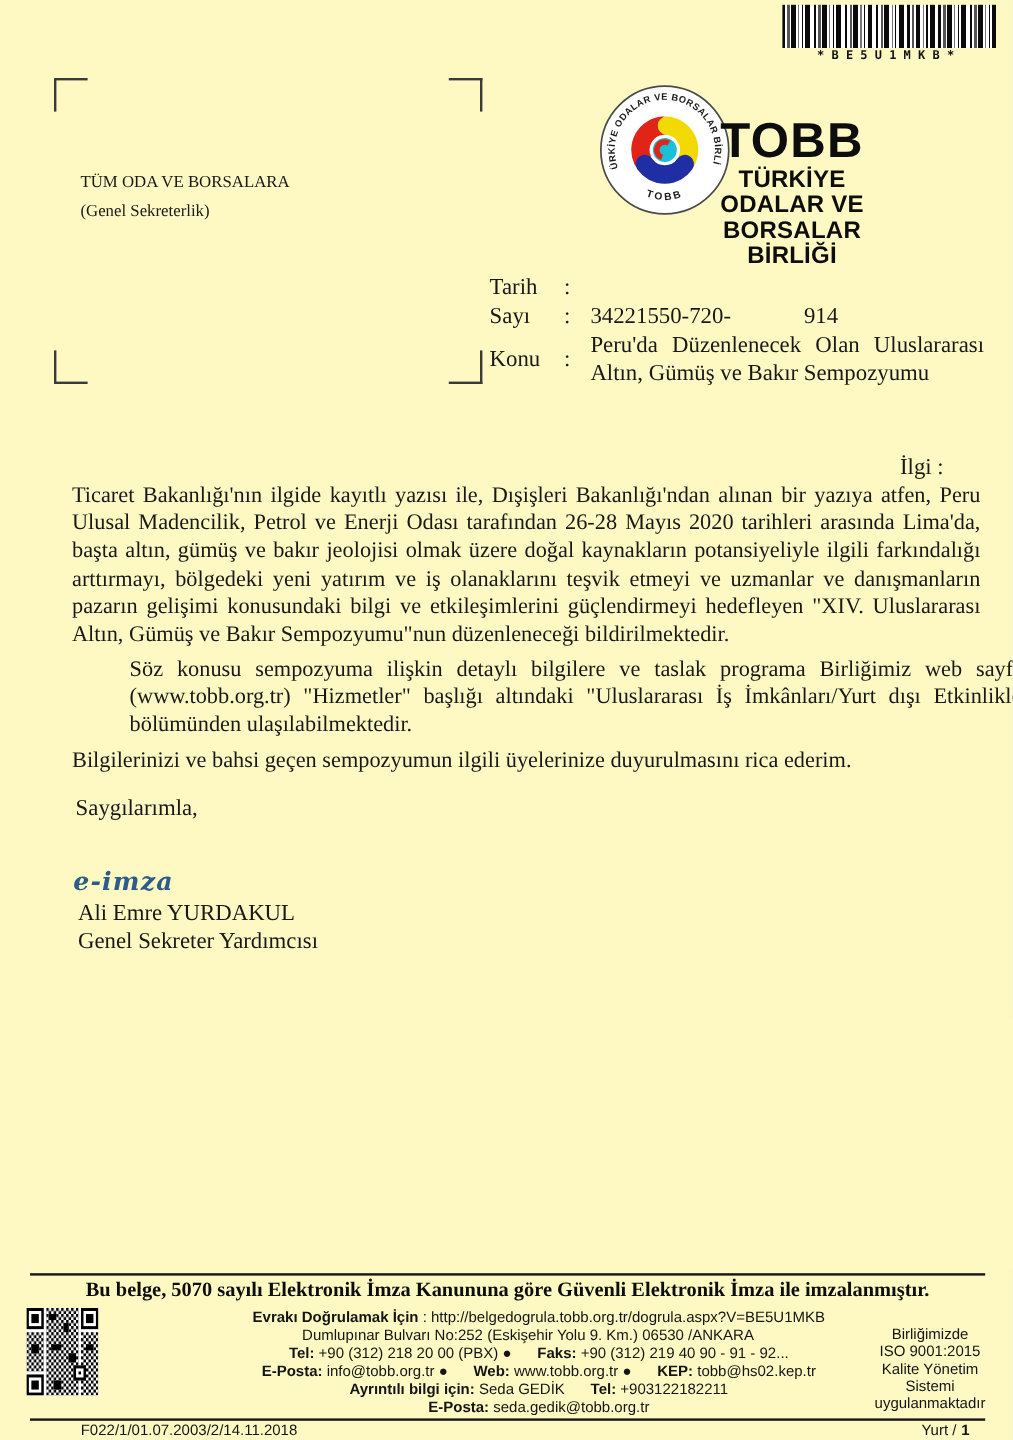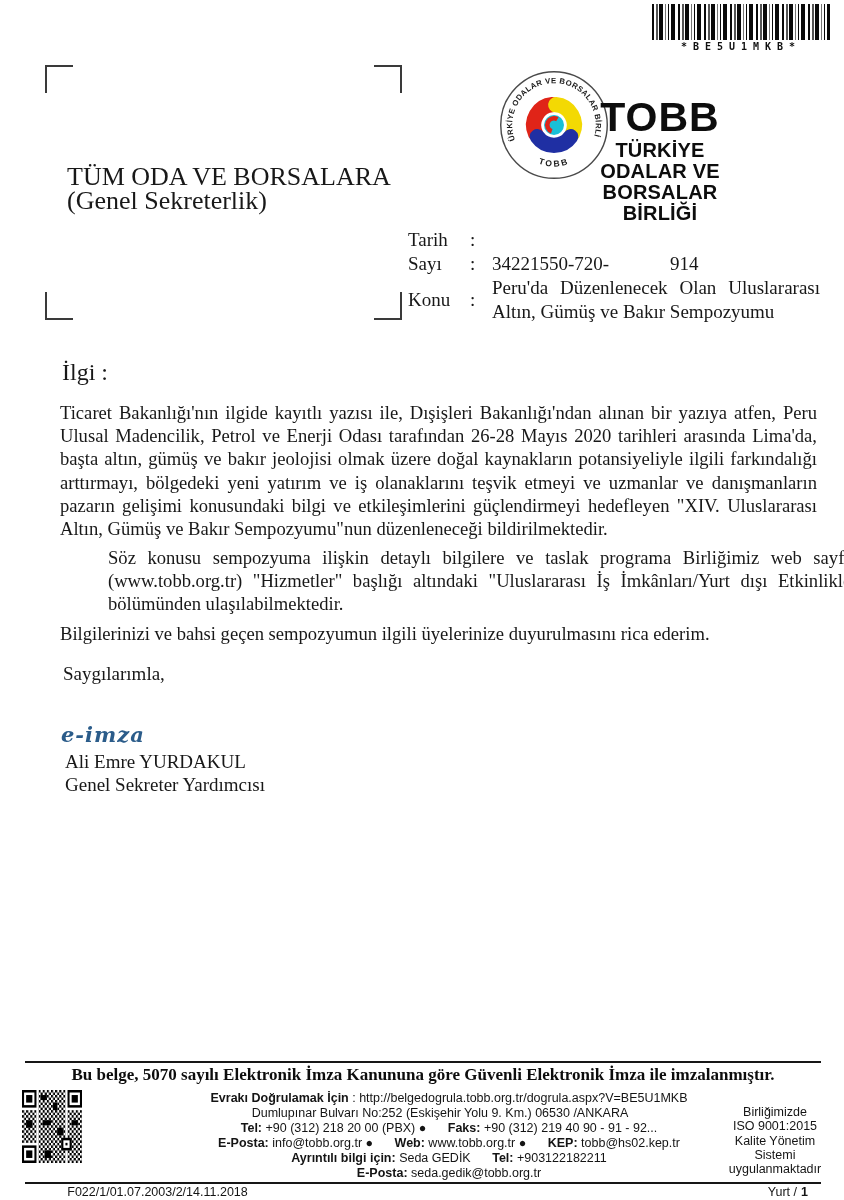--- a/index.html
+++ b/index.html
@@ -1,21 +1,21 @@
 <!DOCTYPE html>
 <html><head>
 <meta charset="utf-8">
 <style>
   * { margin: 0; padding: 0; box-sizing: border-box; }
   html, body { background: #e9e9e9; }
   .page {
     position: relative;
     width: 844px; height: 1200px;
     margin: 0 auto;
-    background: #ffffff;
+    background: #fef9c3;
     font-family: "Liberation Serif", serif;
     color: #181818;
     overflow: hidden;
   }
 
   
   .barcode { position: absolute; left: 652px; top: 4px; width: 178px; }
   .barcode-bars {
     height: 36px;
     background: repeating-linear-gradient(90deg,
@@ -30,21 +30,21 @@
   }
 
   
   .cmark { position: absolute; width: 28px; height: 28px; }
   .cmark.tl { left: 45px;  top: 65px;  border-top: 2px solid #3a3a3a; border-left: 2px solid #3a3a3a; }
   .cmark.tr { left: 374px; top: 65px;  border-top: 2px solid #3a3a3a; border-right: 2px solid #3a3a3a; }
   .cmark.bl { left: 45px;  top: 292px; border-bottom: 2px solid #3a3a3a; border-left: 2px solid #3a3a3a; }
   .cmark.br { left: 374px; top: 292px; border-bottom: 2px solid #3a3a3a; border-right: 2px solid #3a3a3a; }
 
   
-  .recipient { position: absolute; left: 67px; top: 141px; font-size: 26px; line-height: 24px; margin-top: 24px; }
+  .recipient { position: absolute; left: 67px; top: 141px; font-size: 14px; line-height: 24px; }
 
   
   .logo { position: absolute; left: 499px; top: 70px; width: 110px; height: 110px; }
   .orgname {
     position: absolute; left: 545px; top: 94px; width: 230px;
     text-align: center; font-family: "Liberation Sans", sans-serif;
     font-weight: bold; color: #0d0d0d;
   }
   .orgname .acronym { font-size: 41px; line-height: 46px; letter-spacing: 1px; }
   .orgname .l { font-size: 20px; line-height: 21px; letter-spacing: 0.2px; }
@@ -52,21 +52,21 @@
   
   .meta { position: absolute; left: 408px; top: 228px; width: 412px; font-size: 19px; }
   .meta-row { display: flex; line-height: 24px; align-items: center; }
   .meta-label { width: 62px; flex: 0 0 62px; }
   .meta-colon { width: 22px; flex: 0 0 22px; }
   .meta-value { flex: 1; }
   .num-suffix { margin-left: 56px; }
   .subject-l1 { text-align: justify; text-align-last: justify; }
 
   
-  .reference { position: absolute; left: 62px; top: 359px; width: 756px; font-size: 24px; display: flex; }
+  .reference { position: absolute; left: 62px; top: 379px; width: 756px; font-size: 19px; display: flex; justify-content: flex-end; }
   .reference .ref-label { flex: 0 0 68px; }
   .para { position: absolute; left: 60px; width: 757px; font-size: 18.6px; line-height: 23.2px; text-align: justify; }
   .p1 { top: 401px; }
   .p2 { top: 546px; margin-left: 48px; }
   .p3 { top: 622px; text-align: left; }
   .closing { position: absolute; left: 63px; top: 663px; font-size: 19px; }
 
   
   .esign {
     position: absolute; left: 61px; top: 722px;

